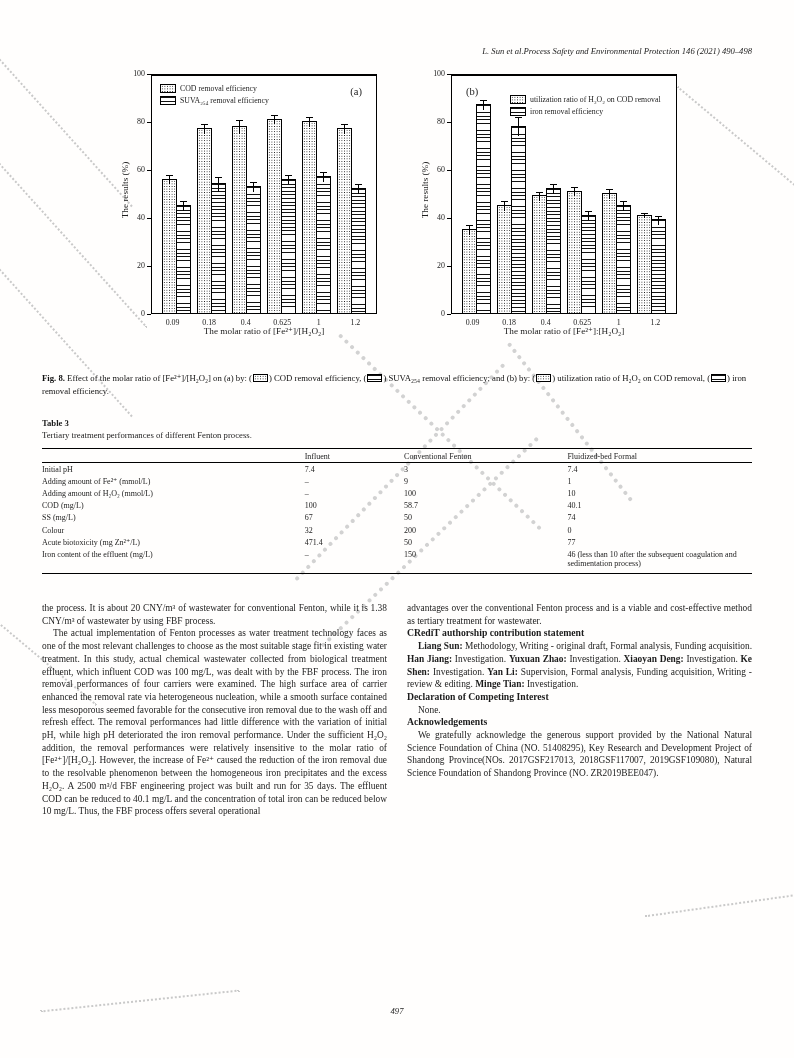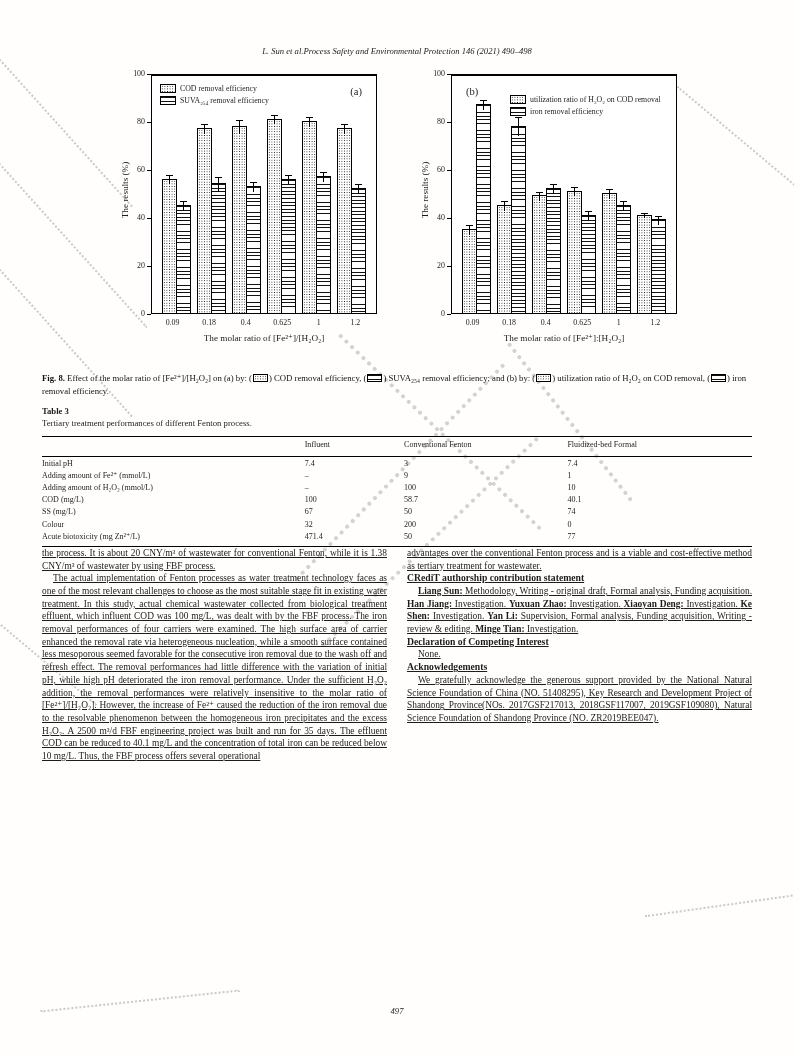--- a/index.html
+++ b/index.html
@@ -7,62 +7,62 @@
     width:794px;height:1058px;position:relative;margin:0 auto;
     background:#fffefd;color:#1c1c1c;overflow:hidden;
     font-family:"Liberation Serif","DejaVu Serif",serif;
   }
   .wm{position:absolute;inset:0;z-index:1;pointer-events:none;}
   .wm div{position:absolute;border-top:2px dotted #c9c9c9;}
   .wm .thick{border-top:4px dotted #d2d2d2;}
   .content{position:absolute;inset:0;z-index:2;padding:46px 42px 0 42px;box-sizing:border-box;}
 
   
-  .hdr{display:flex;justify-content:center;font-size:8.6px;font-style:italic;color:#222;}
+  .hdr{display:flex;justify-content:flex-end;font-size:8.6px;font-style:italic;color:#222;}
 
   
   .charts{margin-top:10px;display:flex;justify-content:center;gap:28px;}
   .chart{position:relative;width:272px;height:294px;font-family:"Liberation Serif","DejaVu Serif",serif;}
   .plot{position:absolute;left:40px;top:8px;width:226px;height:240px;border:1.3px solid #000;border-top-width:2.4px;box-sizing:border-box;background:#fff;}
   .groups{position:absolute;left:0;right:0;bottom:0;top:0;display:flex;align-items:flex-end;justify-content:space-evenly;padding:0 4px;}
   .group{display:flex;align-items:flex-end;}
   .bar{width:15px;box-sizing:border-box;border:0.9px solid #000;border-bottom:none;position:relative;}
   .bar+.bar{margin-left:-0.9px;}
   .pat-dots{background-color:#fff;background-image:radial-gradient(#111 0.65px,transparent 0.75px);background-size:2.6px 2.6px;}
   .pat-hlines{background-color:#fff;background-image:repeating-linear-gradient(#111 0 0.9px,transparent 0.9px 3.6px);}
   .err-stem{position:absolute;left:calc(50% - 0.5px);width:1px;background:#000;}
   .err-cap{position:absolute;left:calc(50% - 3.5px);width:7px;height:1px;background:#000;}
   .yticklab{position:absolute;width:34px;text-align:right;font-size:7.9px;left:0;}
   .ytickmark{position:absolute;width:4px;height:1px;background:#000;}
   .xticks{position:absolute;left:40px;width:226px;top:252px;display:flex;justify-content:space-evenly;font-size:7.9px;}
   .xticks span{display:inline-block;text-align:center;min-width:30px;}
-  .xlabel{position:absolute;left:40px;width:226px;top:266px;text-align:center;font-size:9.2px;}
+  .xlabel{position:absolute;left:40px;width:226px;top:259px;text-align:center;font-size:9.2px;}
   .ylabel{position:absolute;left:-98px;top:118px;width:226px;height:12px;transform:rotate(-90deg);text-align:center;font-size:9.2px;}
   .legend{position:absolute;font-size:7.8px;display:flex;flex-direction:column;gap:3px;background:transparent;}
   .legend .entry{display:flex;align-items:center;gap:4px;white-space:nowrap;}
   .sw{display:inline-block;width:16px;height:9px;border:0.8px solid #000;box-sizing:border-box;flex:0 0 auto;}
   .panel-label{position:absolute;font-size:10.5px;}
 
   
   .figcap{margin-top:12px;font-size:8.7px;line-height:1.5;color:#111;}
   .figcap b{font-weight:bold;}
   .sw-inline{display:inline-block;width:15px;height:8px;border:0.8px solid #000;box-sizing:border-box;vertical-align:-1px;margin:0 1px;}
 
   
-  .tablewrap{margin-top:8px;}
+  .tablewrap{margin-top:20px;}
   .table-label{font-weight:bold;font-size:8.7px;}
   .table-caption{font-size:8.7px;margin:2px 0 8px 0;}
   table{width:100%;border-collapse:collapse;font-size:8px;table-layout:fixed;}
   col.c0{width:37%;} col.c1{width:14%;} col.c2{width:23%;} col.c3{width:26%;}
-  thead td{font-weight:normal;text-align:left;padding:3px 6px 7px 0;border-top:1.2px solid #000;border-bottom:0.8px solid #000;}
+  thead td{font-weight:normal;text-align:left;padding:3px 6px 1px 0;border-top:1.2px solid #000;border-bottom:0.8px solid #000;}
   tbody td{padding:1.6px 6px 1.6px 0;vertical-align:top;}
   tbody tr:last-child td{padding-bottom:5px;border-bottom:1.2px solid #000;}
 
   
-  .cols{margin-top:0;display:flex;gap:20px;text-decoration:underline;}
+  .cols{margin-top:28px;display:flex;gap:20px;}
   .col{width:345px;text-align:justify;font-size:9.4px;line-height:12.7px;}
   .col p{margin:0;}
   .p-indent{text-indent:11px;}
   .sechead{font-weight:bold;font-size:9.7px;margin:0;}
   .mt-lg{margin-top:26px;} .mt-md{margin-top:14px;}
   .mt-xl{margin-top:42px;}
   .credit b{font-weight:bold;}
 
   .pagenum{position:absolute;left:0;right:0;bottom:42px;text-align:center;font-size:8.6px;font-style:italic;}
 </style>
@@ -349,20 +349,26 @@
               <td>32</td>
               <td>200</td>
               <td>0</td>
             </tr>
             <tr>
               <td>Acute biotoxicity (mg Zn²⁺/L)</td>
               <td>471.4</td>
               <td>50</td>
               <td>77</td>
             </tr>
+            <tr>
+              <td>Iron content of the effluent (mg/L)</td>
+              <td>–</td>
+              <td>150</td>
+              <td>46 (less than 10 after the subsequent coagulation and sedimentation process)</td>
+            </tr>
           </tbody>
       </table>
     </div>
 
     <div class="cols">
       <div class="col">
         <p>the process. It is about 20 CNY/m³ of wastewater for conventional Fenton, while it is 1.38 CNY/m³ of wastewater by using FBF process.</p>
         <p class="p-indent mt-md">The actual implementation of Fenton processes as water treatment technology faces as one of the most relevant challenges to choose as the most suitable stage fit in existing water treatment. In this study, actual chemical wastewater collected from biological treatment effluent, which influent COD was 100 mg/L, was dealt with by the FBF process. The iron removal performances of four carriers were examined. The high surface area of carrier enhanced the removal rate via heterogeneous nucleation, while a smooth surface contained less mesoporous seemed favorable for the consecutive iron removal due to the wash off and refresh effect. The removal performances had little difference with the variation of initial pH, while high pH deteriorated the iron removal performance. Under the sufficient H₂O₂ addition, the removal performances were relatively insensitive to the molar ratio of [Fe²⁺]/[H₂O₂]. However, the increase of Fe²⁺ caused the reduction of the iron removal due to the resolvable phenomenon between the homogeneous iron precipitates and the excess H₂O₂. A 2500 m³/d FBF engineering project was built and run for 35 days. The effluent COD can be reduced to 40.1 mg/L and the concentration of total iron can be reduced below 10 mg/L. Thus, the FBF process offers several operational</p>
       </div>
       <div class="col">

